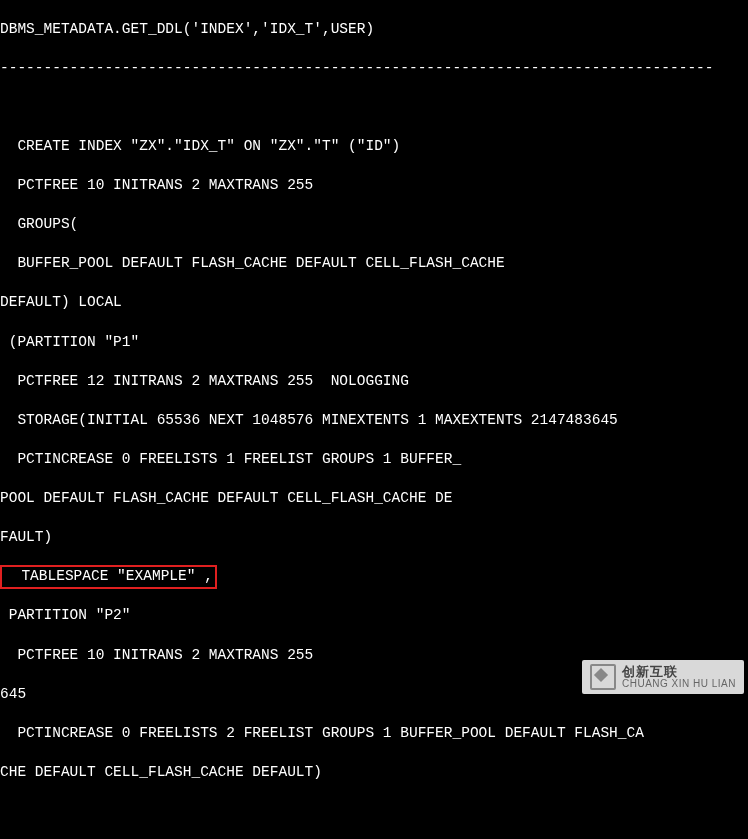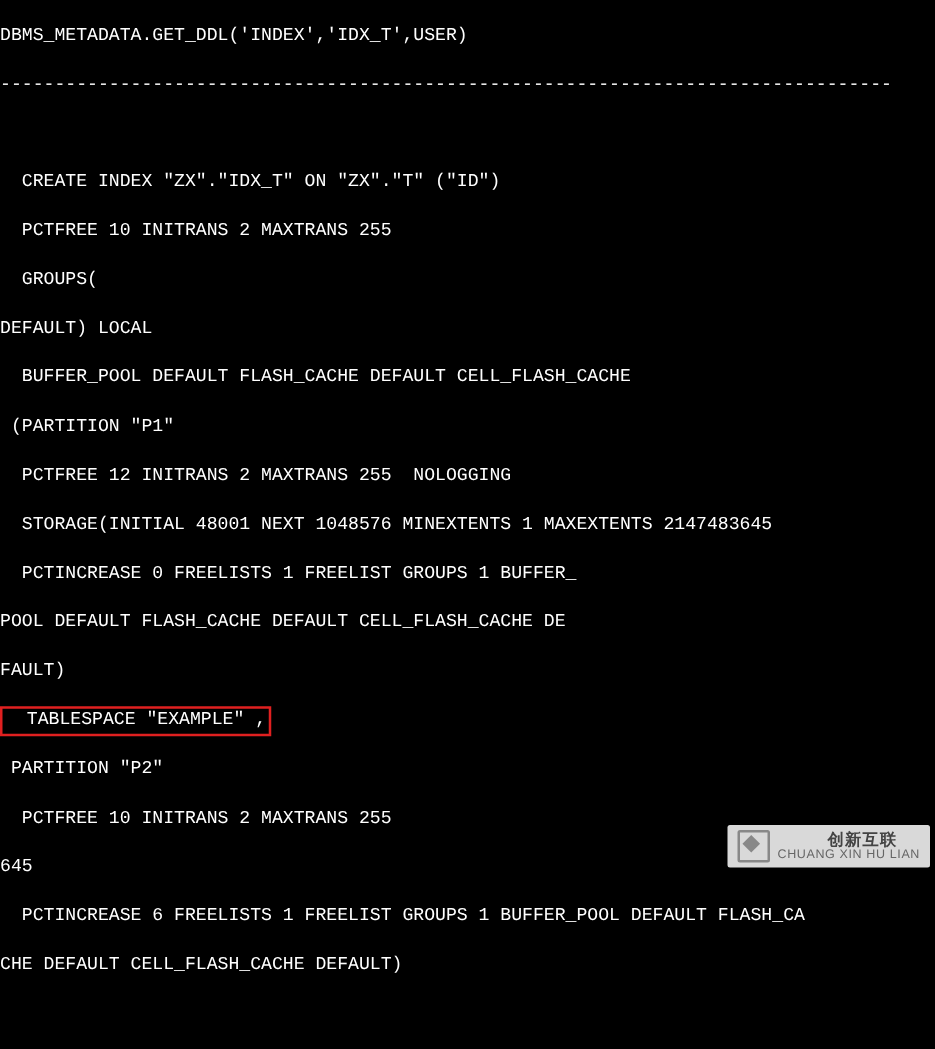--- a/index.html
+++ b/index.html
@@ -56,46 +56,46 @@
     content: "";
     position: absolute;
     left: 4px;
     top: 4px;
     width: 10px;
     height: 10px;
     background: #888;
     transform: rotate(45deg);
   }
   .wm-text { display:flex; flex-direction:column; line-height:1.05;}
-  .wm-cn { font-weight:bold; font-size:13px; letter-spacing:1px;margin-left:40px;}
+  .wm-cn { font-weight:bold; font-size:13px; letter-spacing:1px;}
   .wm-sub { font-size:10px; letter-spacing:0.5px; color:#666;}
 </style>
 </head>
 <body>
 
 <div class="terminal">
 <span class="line">DBMS_METADATA.GET_DDL('INDEX','IDX_T',USER)</span>
 <span class="line">----------------------------------------------------------------------------------</span>
 <span class="line"> </span>
 <span class="line">  CREATE INDEX "ZX"."IDX_T" ON "ZX"."T" ("ID")</span>
 <span class="line">  PCTFREE 10 INITRANS 2 MAXTRANS 255</span>
 <span class="line">  GROUPS(</span>
+<span class="line">  BUFFER_POOL DEFAULT FLASH_CACHE DEFAULT CELL_FLASH_CACHE</span>
 <span class="line">DEFAULT) LOCAL</span>
-<span class="line">  BUFFER_POOL DEFAULT FLASH_CACHE DEFAULT CELL_FLASH_CACHE</span>
 <span class="line"> (PARTITION "P1"</span>
 <span class="line">  PCTFREE 12 INITRANS 2 MAXTRANS 255  NOLOGGING</span>
-<span class="line">  STORAGE(INITIAL 48001 NEXT 1048576 MINEXTENTS 1 MAXEXTENTS 2147483645</span>
+<span class="line">  STORAGE(INITIAL 65536 NEXT 1048576 MINEXTENTS 1 MAXEXTENTS 2147483645</span>
 <span class="line">  PCTINCREASE 0 FREELISTS 1 FREELIST GROUPS 1 BUFFER_</span>
 <span class="line">POOL DEFAULT FLASH_CACHE DEFAULT CELL_FLASH_CACHE DE</span>
 <span class="line">FAULT)</span>
 <span class="line"><span class="hl">  TABLESPACE "EXAMPLE" ,</span></span>
 <span class="line"> PARTITION "P2"</span>
 <span class="line">  PCTFREE 10 INITRANS 2 MAXTRANS 255</span>
 <span class="line">645</span>
-<span class="line">  PCTINCREASE 6 FREELISTS 1 FREELIST GROUPS 1 BUFFER_POOL DEFAULT FLASH_CA</span>
+<span class="line">  PCTINCREASE 0 FREELISTS 2 FREELIST GROUPS 1 BUFFER_POOL DEFAULT FLASH_CA</span>
 <span class="line">CHE DEFAULT CELL_FLASH_CACHE DEFAULT)</span>
 
 
 
 
 
 
 
 
 

